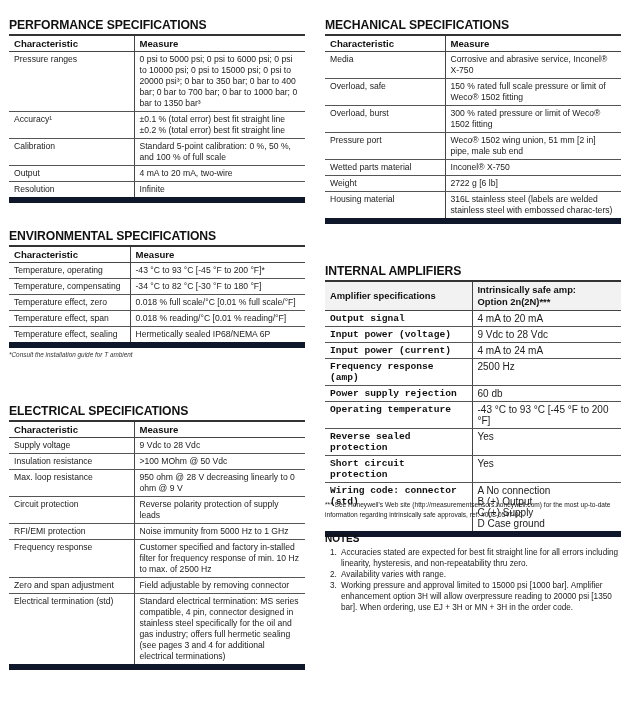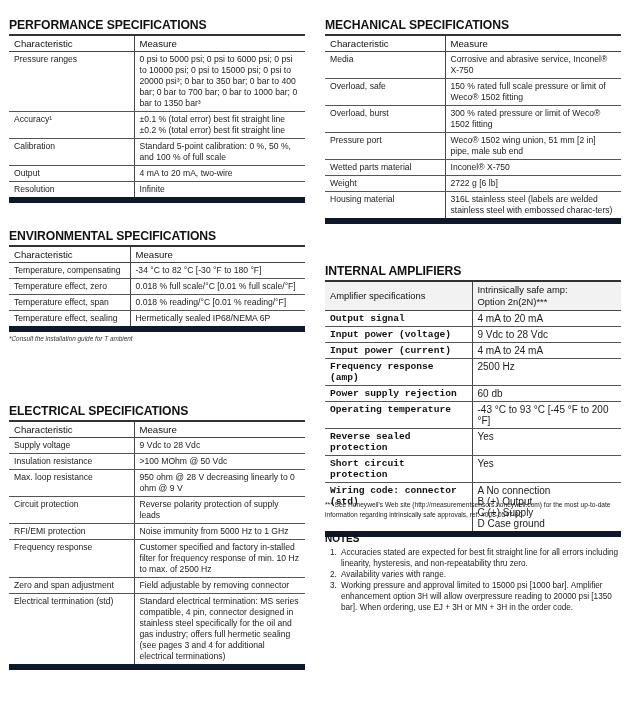--- a/index.html
+++ b/index.html
@@ -1,21 +1,21 @@
 <!DOCTYPE html>
 <html><head>
   <meta charset="utf-8">
   <style>
     html, body { margin: 0; padding: 0; background: #ffffff; }
     body { width: 630px; height: 720px; position: relative; overflow: hidden;
            font-family: "Liberation Sans", sans-serif; color: #1a1a1a; }
     .section { position: absolute; }
     .sec-title { font-weight: bold; font-size: 12.2px; letter-spacing: -0.1px; color: #111; margin: 0 0 2px 0; line-height: 14px; }
     table.spec { border-collapse: collapse; width: 100%; font-size: 8.6px; line-height: 11px; }
-    table.spec th { text-align: left; font-weight: normal; font-size: 9.6px; padding: 2px 5px 2px 5px; color: #111;
+    table.spec th { text-align: left; font-weight: bold; font-size: 9.6px; padding: 2px 5px 2px 5px; color: #111;
                     border-top: 2px solid #333; border-bottom: 1.5px solid #444; }
     table.spec td { vertical-align: top; padding: 2px 5px 2px 5px; border-bottom: 1px solid #555; color: #222; }
     table.spec tr:last-child td { border-bottom: 6px solid #0f172a; }
     table.spec td.c1, table.spec th.c1 { border-right: 1px solid #444; }
     .footnote-left { font-size: 6.4px; font-style: italic; color: #333; margin-top: 3px; }
     table.amp th { background: #f2f2f2; font-size: 9.4px; line-height: 12px; }
     table.amp td.c1 { font-weight: bold; font-size: 9.6px; color: #111; font-family: Liberation Mono, monospace; }
     table.amp td { font-size: 10px; }
     .fn-right { font-size: 6.6px; line-height: 10px; color: #222; }
     .notes-title { font-weight: bold; font-size: 10px; color: #111; margin: 12px 0 1px 0; line-height: 14px; }
@@ -67,20 +67,24 @@
     <colgroup>
         <col style="width:121px">
         <col>
       </colgroup>
     <tbody>
         <tr>
       <th class="c1">Characteristic</th>
       <th>Measure</th>
     </tr>
     <tr>
+          <td class="c1">Temperature, operating</td>
+          <td>-43 °C to 93 °C [-45 °F to 200 °F]*</td>
+        </tr>
+    <tr>
           <td class="c1">Temperature, compensating</td>
           <td>-34 °C to 82 °C [-30 °F to 180 °F]</td>
         </tr>
     <tr>
           <td class="c1">Temperature effect, zero</td>
           <td>0.018 % full scale/°C [0.01 % full scale/°F]</td>
         </tr>
     <tr>
           <td class="c1">Temperature effect, span</td>
           <td>0.018 % reading/°C [0.01 % reading/°F]</td>

